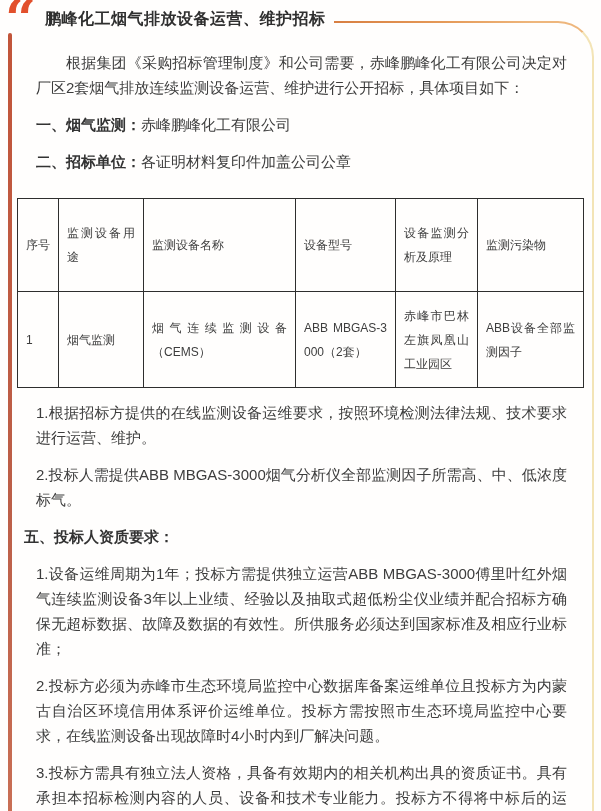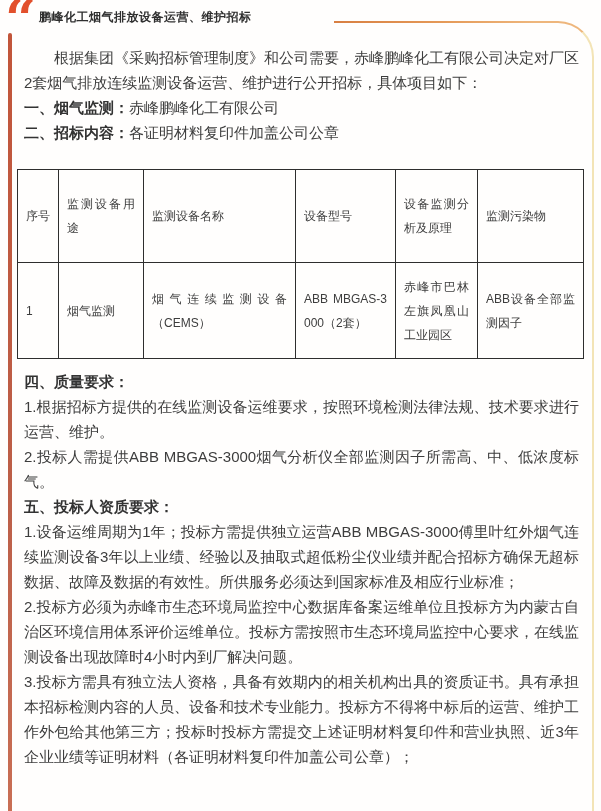--- a/index.html
+++ b/index.html
@@ -45,36 +45,36 @@
     position: absolute;
     left: 5px; top: -8px;
     font-family: "DejaVu Serif", "Liberation Serif", serif;
     font-weight: bold;
     font-size: 54px;
     line-height: 1;
     color: #e2502c;
   }
   .title {
     position: absolute;
-    left: 39px; top: 9px;
-    font-size: 12px;
+    left: 45px; top: 9px;
+    font-size: 16px;
     font-weight: bold;
     color: #2f2f2f;
     letter-spacing: 0.5px;
     white-space: nowrap;
   }
 
   .content {
     position: relative;
     margin: 7px 22px 0 24px;
     font-size: 15px;
     line-height: 25px;
     text-align: justify;
   }
-  .content p { margin: 0; }
+  .content p { margin: 12px; }
   .indent { text-indent: 2em; }
   .item-label, .sec-heading { font-weight: bold; color: #333; }
   .sec-heading { display: block; }
 
   table.equip {
     table-layout: fixed;
     border-collapse: collapse;
     width: 566px;
     margin: 24px 0 10px -7px;
     font-size: 12px;
@@ -104,21 +104,21 @@
     <span class="quote">“</span>
     <h1 class="title">鹏峰化工烟气排放设备运营、维护招标</h1>
   </div>
 
   <div class="content">
 
     <p class="indent">根据集团《采购招标管理制度》和公司需要，赤峰鹏峰化工有限公司决定对厂区2套烟气排放连续监测设备运营、维护进行公开招标，具体项目如下：</p>
 
     <p><span class="item-label">一、烟气监测：</span><span>赤峰鹏峰化工有限公司</span></p>
 
-    <p><span class="item-label">二、招标内容：</span><span>各证明材料复印件加盖公司公章</span></p>
+    <p><span class="item-label">二、招标单位：</span><span>各证明材料复印件加盖公司公章</span></p>
 
 
     <table class="equip">
       <colgroup>
         <col style="width:41px">
           <col style="width:85px">
           <col style="width:152px">
         <col style="width:100px">
           <col style="width:82px">
           <col style="width:106px">
@@ -136,21 +136,20 @@
           <td>1</td>
           <td>烟气监测</td>
           <td>烟气连续监测设备（CEMS）</td>
           <td class="break">ABB MBGAS-3000（2套）</td>
           <td>赤峰市巴林左旗凤凰山工业园区</td>
           <td>ABB设备全部监测因子</td>
         </tr>
       </tbody>
     </table>
 
-    <span class="sec-heading">四、质量要求：</span>
     <p>1.根据招标方提供的在线监测设备运维要求，按照环境检测法律法规、技术要求进行运营、维护。</p>
     <p>2.投标人需提供ABB MBGAS-3000烟气分析仪全部监测因子所需高、中、低浓度标气。</p>
 
     <span class="sec-heading">五、投标人资质要求：</span>
     <p>1.设备运维周期为1年；投标方需提供独立运营ABB MBGAS-3000傅里叶红外烟气连续监测设备3年以上业绩、经验以及抽取式超低粉尘仪业绩并配合招标方确保无超标数据、故障及数据的有效性。所供服务必须达到国家标准及相应行业标准；</p>
     <p>2.投标方必须为赤峰市生态环境局监控中心数据库备案运维单位且投标方为内蒙古自治区环境信用体系评价运维单位。投标方需按照市生态环境局监控中心要求，在线监测设备出现故障时4小时内到厂解决问题。</p>
     <p>3.投标方需具有独立法人资格，具备有效期内的相关机构出具的资质证书。具有承担本招标检测内容的人员、设备和技术专业能力。投标方不得将中标后的运营、维护工作外包给其他第三方；投标时投标方需提交上述证明材料复印件和营业执照、近3年企业业绩等证明材料（各证明材料复印件加盖公司公章）；</p>
 
   </div>
 </div>

